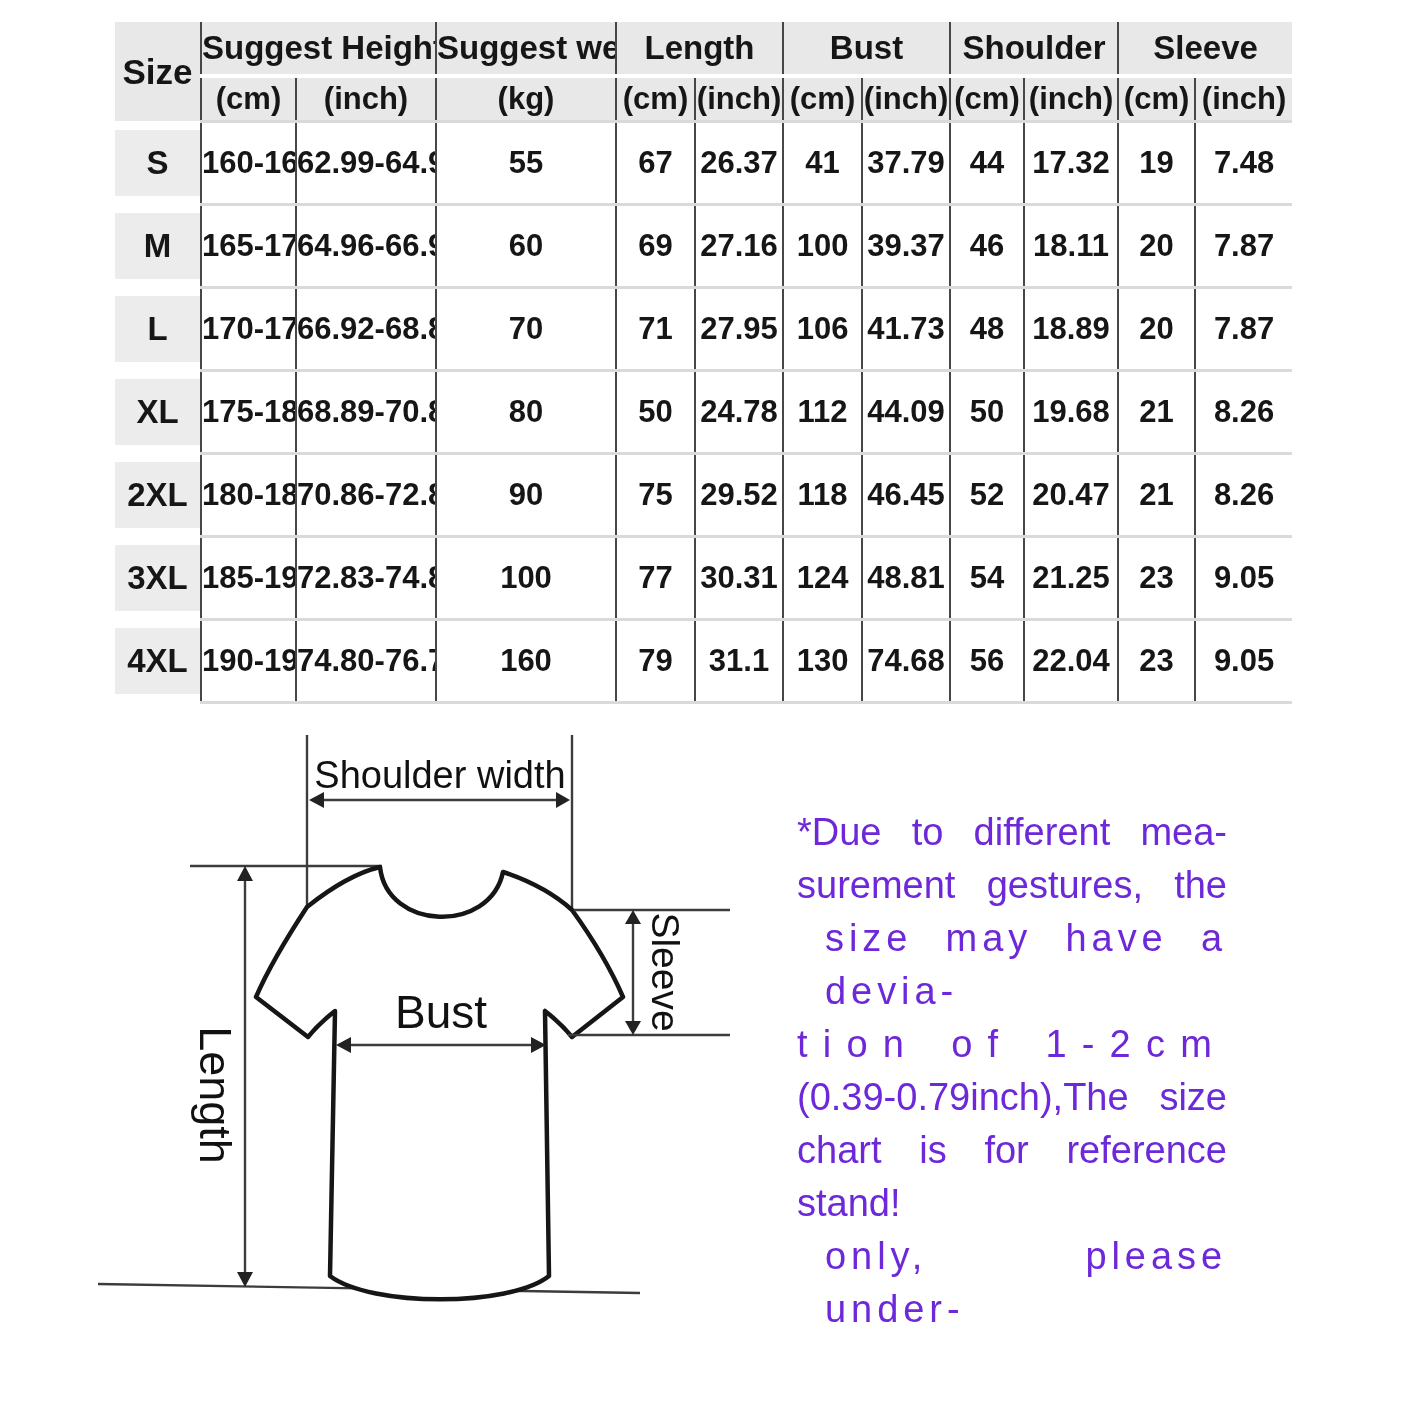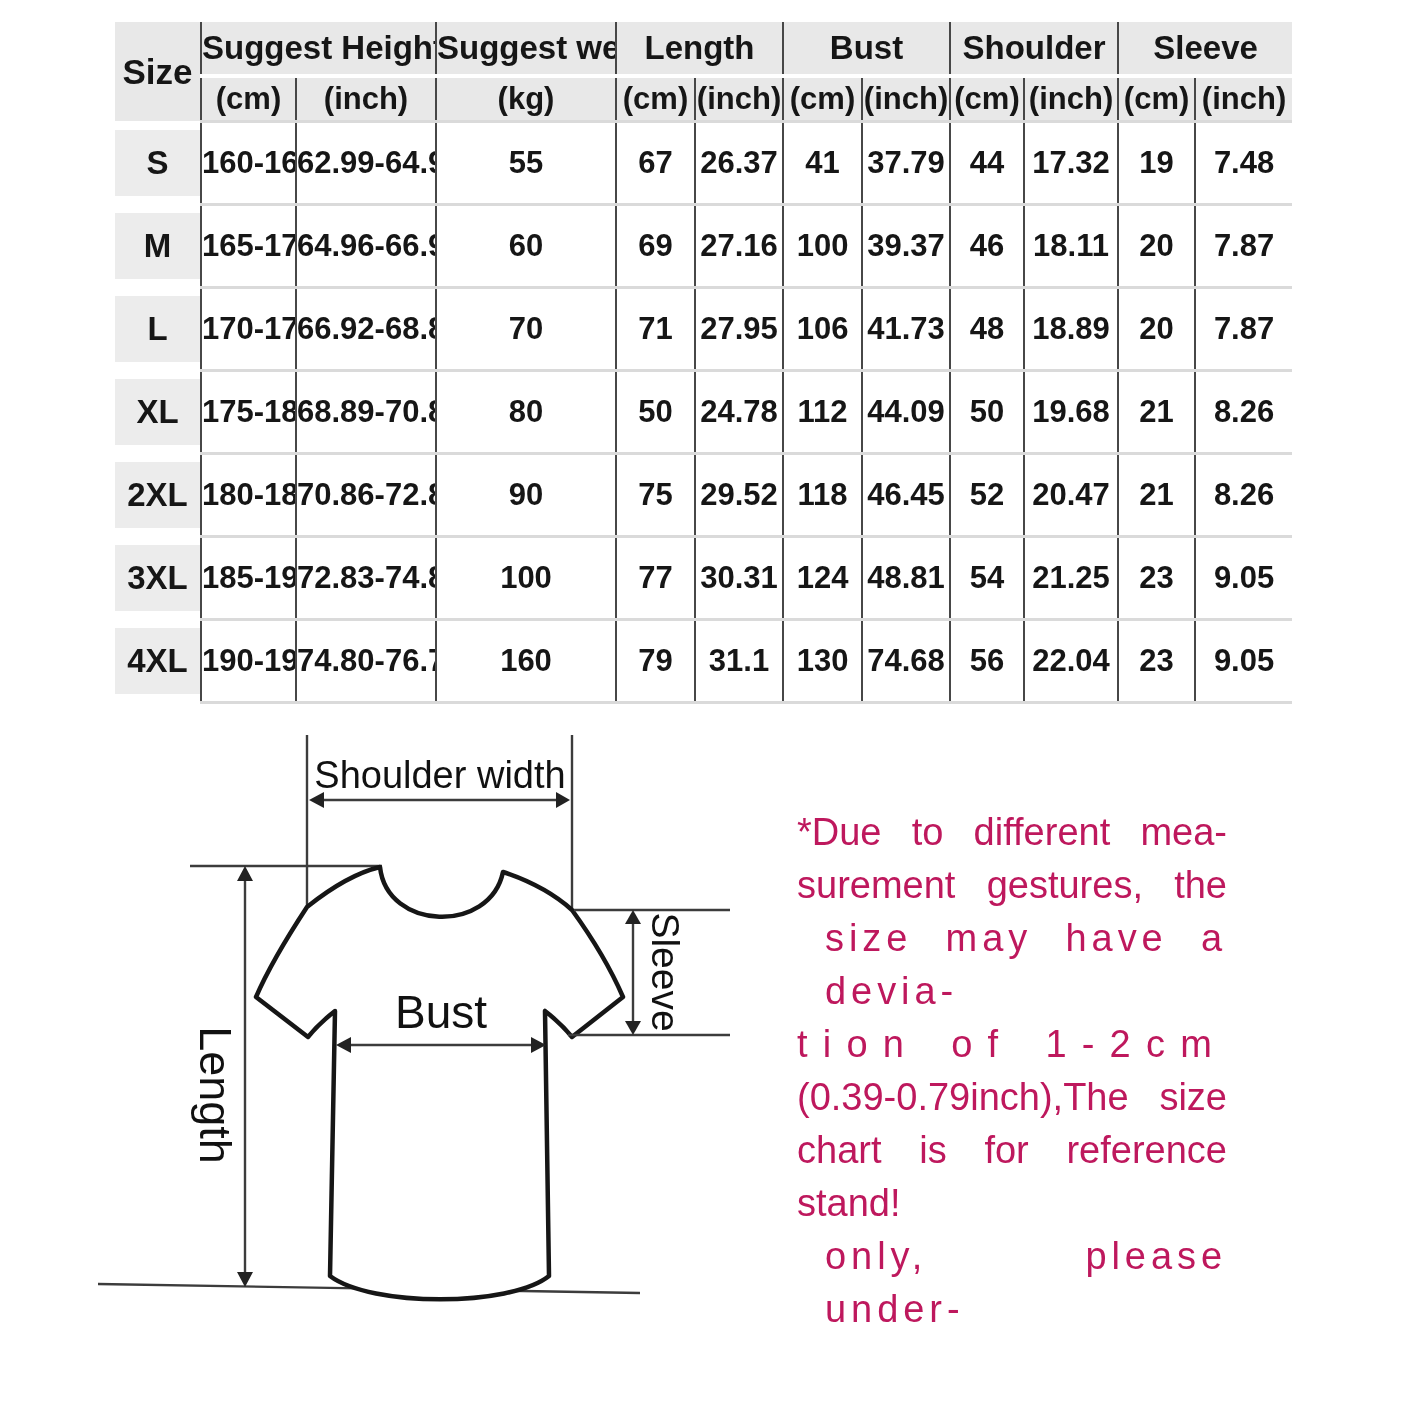--- a/index.html
+++ b/index.html
@@ -38,21 +38,21 @@
   
   svg.diagram { position:absolute; left:90px; top:720px; }
   .shirt { fill:#ffffff; stroke:#161616; stroke-width:4.5; stroke-linejoin:round; }
   .mline { stroke:#3c3c3c; stroke-width:2.4; fill:none; }
   .ahead { fill:#222222; stroke:none; }
   .dlabel { fill:#111111; font-family:"Liberation Sans", sans-serif; }
 
   
   .note {
     position:absolute; left:797px; top:806px; width:430px;
-    font-size:38px; line-height:53px; color:#be185d; font-weight:400;
+    font-size:38px; line-height:53px; color:#6d28d9; font-weight:400;
   }
   .note-line { text-align:justify; text-align-last:justify; }
   .note-line.last { text-align-last:left; }
   .note-line.spread-lg { letter-spacing:0.40em; }
   .note-line.spread-sm { letter-spacing:0.13em;margin-left:28px; }
 </style>
 </head>
 <body>
 
 <div class="canvas">

